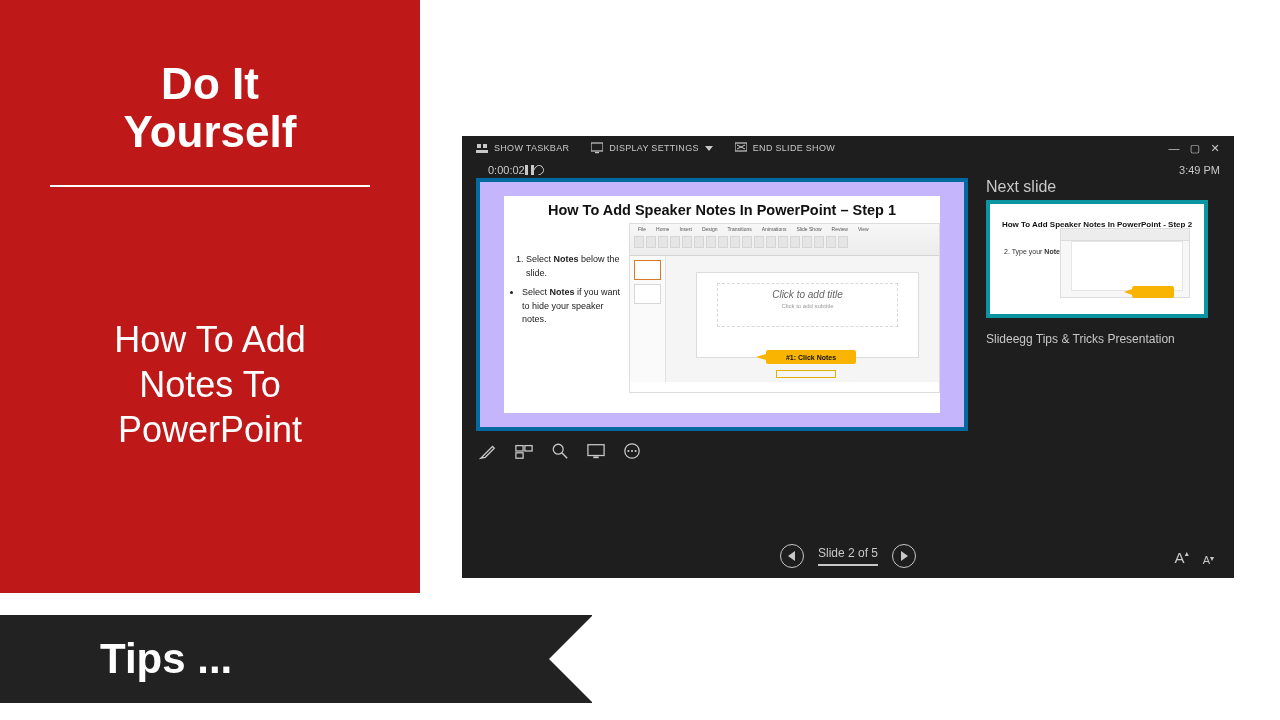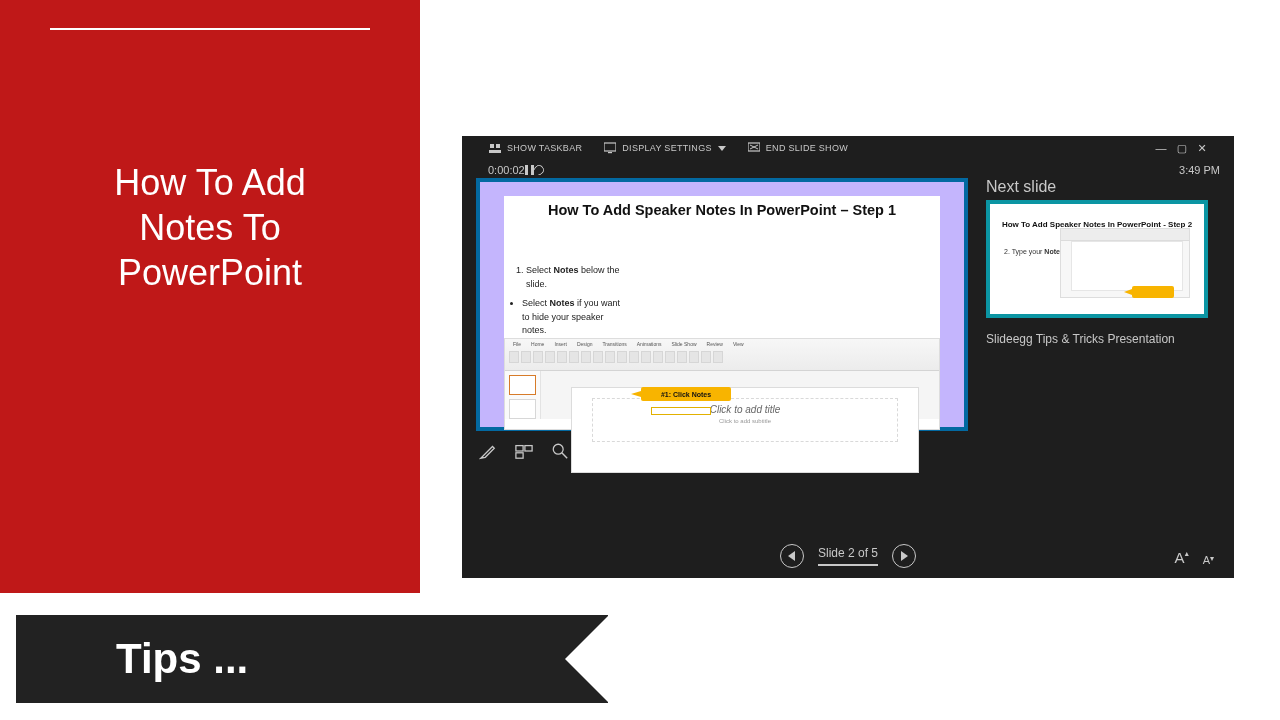--- a/index.html
+++ b/index.html
@@ -4,41 +4,41 @@
 <style>
   * { box-sizing: border-box; margin: 0; padding: 0; }
   html, body { width: 1280px; height: 720px; font-family: "Segoe UI", Arial, sans-serif; background: #fff; overflow: hidden; }
   .stage { position: relative; width: 1280px; height: 720px; }
   
   .red-panel { position: absolute; left: 0; top: 0; width: 420px; height: 593px; background: #bf1818; color: #fff; text-align: center; }
   .diy-title { font-size: 44px; font-weight: 700; line-height: 1.1; padding-top: 60px; }
   .diy-rule { width: 320px; height: 2px; background: #fff; margin: 28px auto 0; }
   .subtitle { font-size: 36px; font-weight: 400; line-height: 1.25; margin-top: 130px; }
   
-  .ribbon { position: absolute; left: 16px; top: 615px; width: 592px; height: 88px; background: #222; }
+  .ribbon { position: absolute; left: 0; top: 615px; width: 592px; height: 88px; background: #222; }
   .ribbon::after { content: ""; position: absolute; right: -1px; top: 0; width: 0; height: 0; border-top: 44px solid transparent; border-bottom: 44px solid transparent; border-right: 44px solid #fff; }
   .ribbon .txt { color: #fff; font-size: 42px; font-weight: 700; line-height: 88px; padding-left: 100px; }
   
   .pv { position: absolute; left: 462px; top: 136px; width: 772px; height: 442px; background: #1e1e1e; color: #ddd; font-size: 10px; }
-  .pv-top { height: 24px; display: flex; align-items: center; gap: 22px; padding: 0 27px; color: #c8c8c8; font-size: 9px; letter-spacing: .3px; }
+  .pv-top { height: 24px; display: flex; align-items: center; gap: 22px; padding: 0 14px; color: #c8c8c8; font-size: 9px; letter-spacing: .3px; }
   .pv-top .spacer { flex: 1; }
   .win-btns { display: flex; gap: 10px; font-size: 11px; }
   .pv-icon { width: 12px; height: 12px; display: inline-block; }
   .pv-item { display: flex; align-items: center; gap: 6px; }
   .tri-down { display:inline-block; width:0;height:0;border-left:4px solid transparent;border-right:4px solid transparent;border-top:5px solid #c8c8c8; vertical-align:middle;}
   .pv-status { display:flex; align-items:center; justify-content:space-between; padding: 4px 14px 2px 26px; color:#c8c8c8; font-size:11px;}
   .pv-status .left { display:flex; align-items:center; }
   .pause { width:9px;height:10px;border-left:3px solid #c8c8c8;border-right:3px solid #c8c8c8;}
   .restart { width:10px;height:10px;border:1.5px solid #c8c8c8;border-radius:50%;border-left-color:transparent;transform:rotate(-40deg); position:relative;}
   .main-row { display:flex; padding: 0 14px; gap: 18px; }
   .main-slide-wrap { flex: 0 0 492px; }
   .main-slide { width: 492px; height: 253px; background:#c4b5fd; border:4px solid #0369a1; position:relative; }
   .ms-inner { position:absolute; left:24px; top:14px; right:24px; bottom:14px; background:#fff; }
   .ms-title { text-align:center; font-weight:700; color:#111; font-size:14.5px; padding-top:6px;}
-  .ms-body { display:flex; margin-top:16px; height:196px;flex-direction:column; }
+  .ms-body { display:flex; margin-top:5px; height:170px; }
   .ms-left { width:125px; font-size:9px; color:#222; padding:30px 6px 0 8px; line-height:1.5; }
   .ms-left b{font-weight:700;}
   .ms-pp { flex:1; background:#fff; border:1px solid #ddd; position:relative; }
   .pp-ribbon { height:32px; background:linear-gradient(#f7f7f7,#ececec); border-bottom:1px solid #d4d4d4;}
   .pp-ribbon .tabs { height:12px; display:flex; gap:6px; padding:2px 6px 0; font-size:5px; color:#555;}
   .pp-ribbon .tabs span{padding:0 2px;}
   .pp-ribbon .btns { height:18px; display:flex; gap:2px; padding:0 4px;}
   .pp-ribbon .btns i{flex:0 0 10px;height:12px;background:#e5e5e5;border:1px solid #d6d6d6;}
   .pp-body { position:absolute; top:32px; left:0; right:0; bottom:10px; display:flex;}
   .pp-thumbs { width:36px; background:#fafafa; border-right:1px solid #e3e3e3; padding:4px;}
@@ -81,20 +81,24 @@
   ol.steps { list-style: decimal; padding-left: 14px; }
   ol.steps li { margin-bottom: 6px; }
   ul.sub { list-style: disc; padding-left: 10px; margin-top:3px;}
 </style>
 </head>
 <body>
 
 <div class="stage">
 
   <div class="red-panel">
+    <div class="diy-title">
+      <div>Do It</div>
+      <div>Yourself</div>
+    </div>
     <div class="diy-rule"></div>
     <div class="subtitle">
       <div>How To Add</div>
       <div>Notes To</div>
       <div>PowerPoint</div>
     </div>
   </div>
 
   <div class="ribbon">
     <div class="txt">Tips ...</div>

